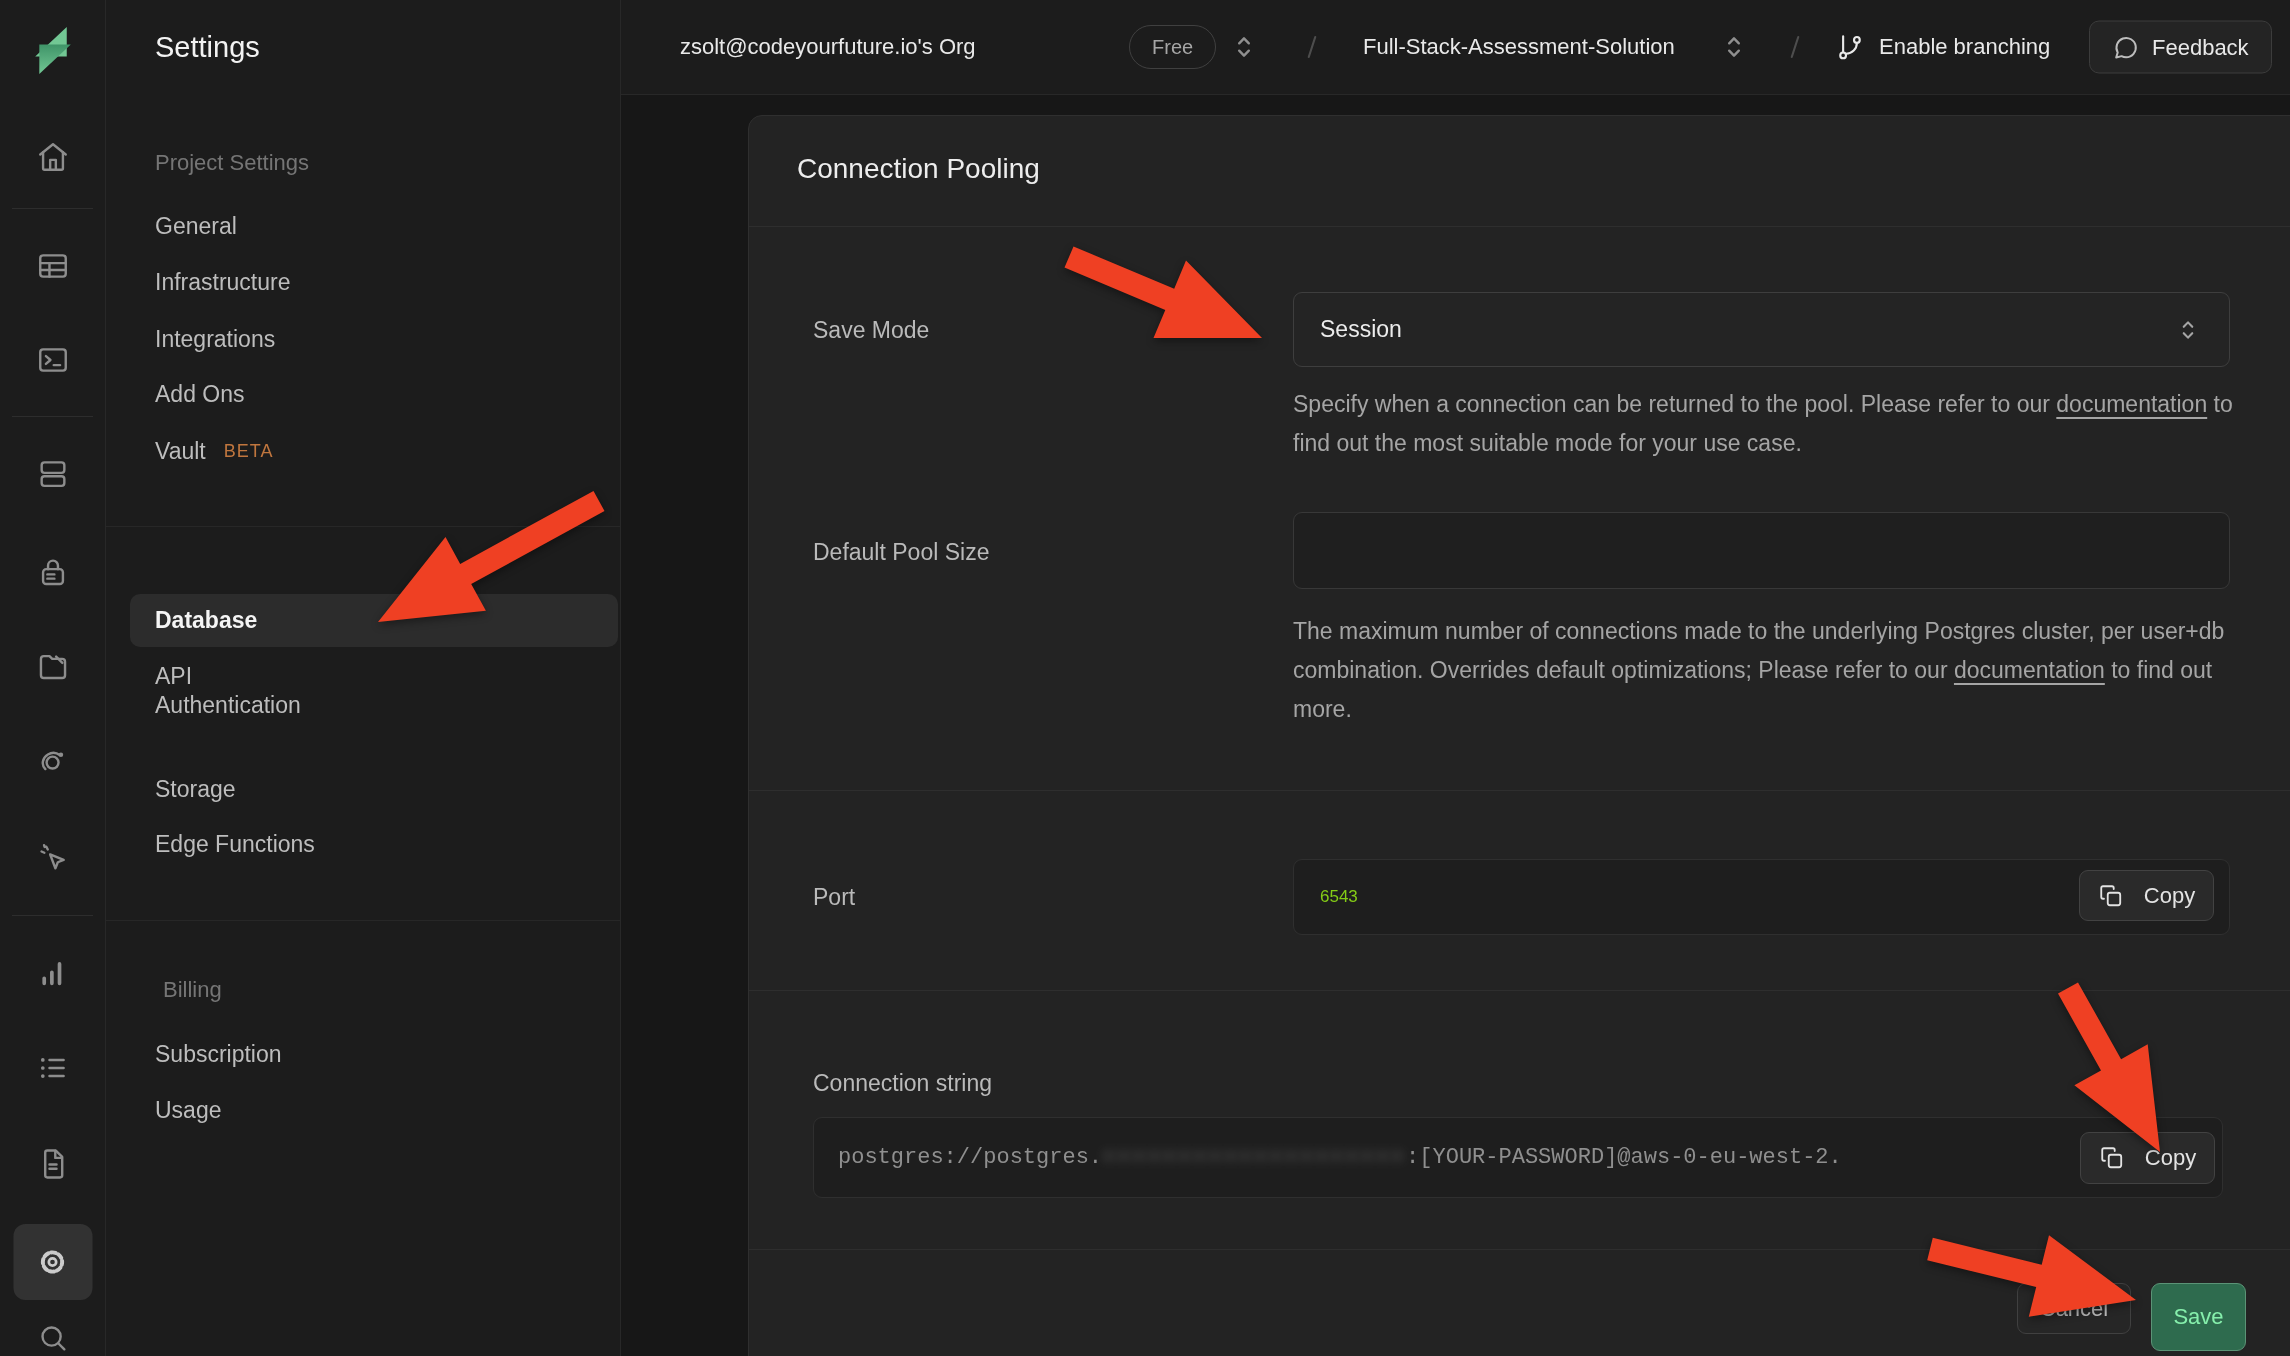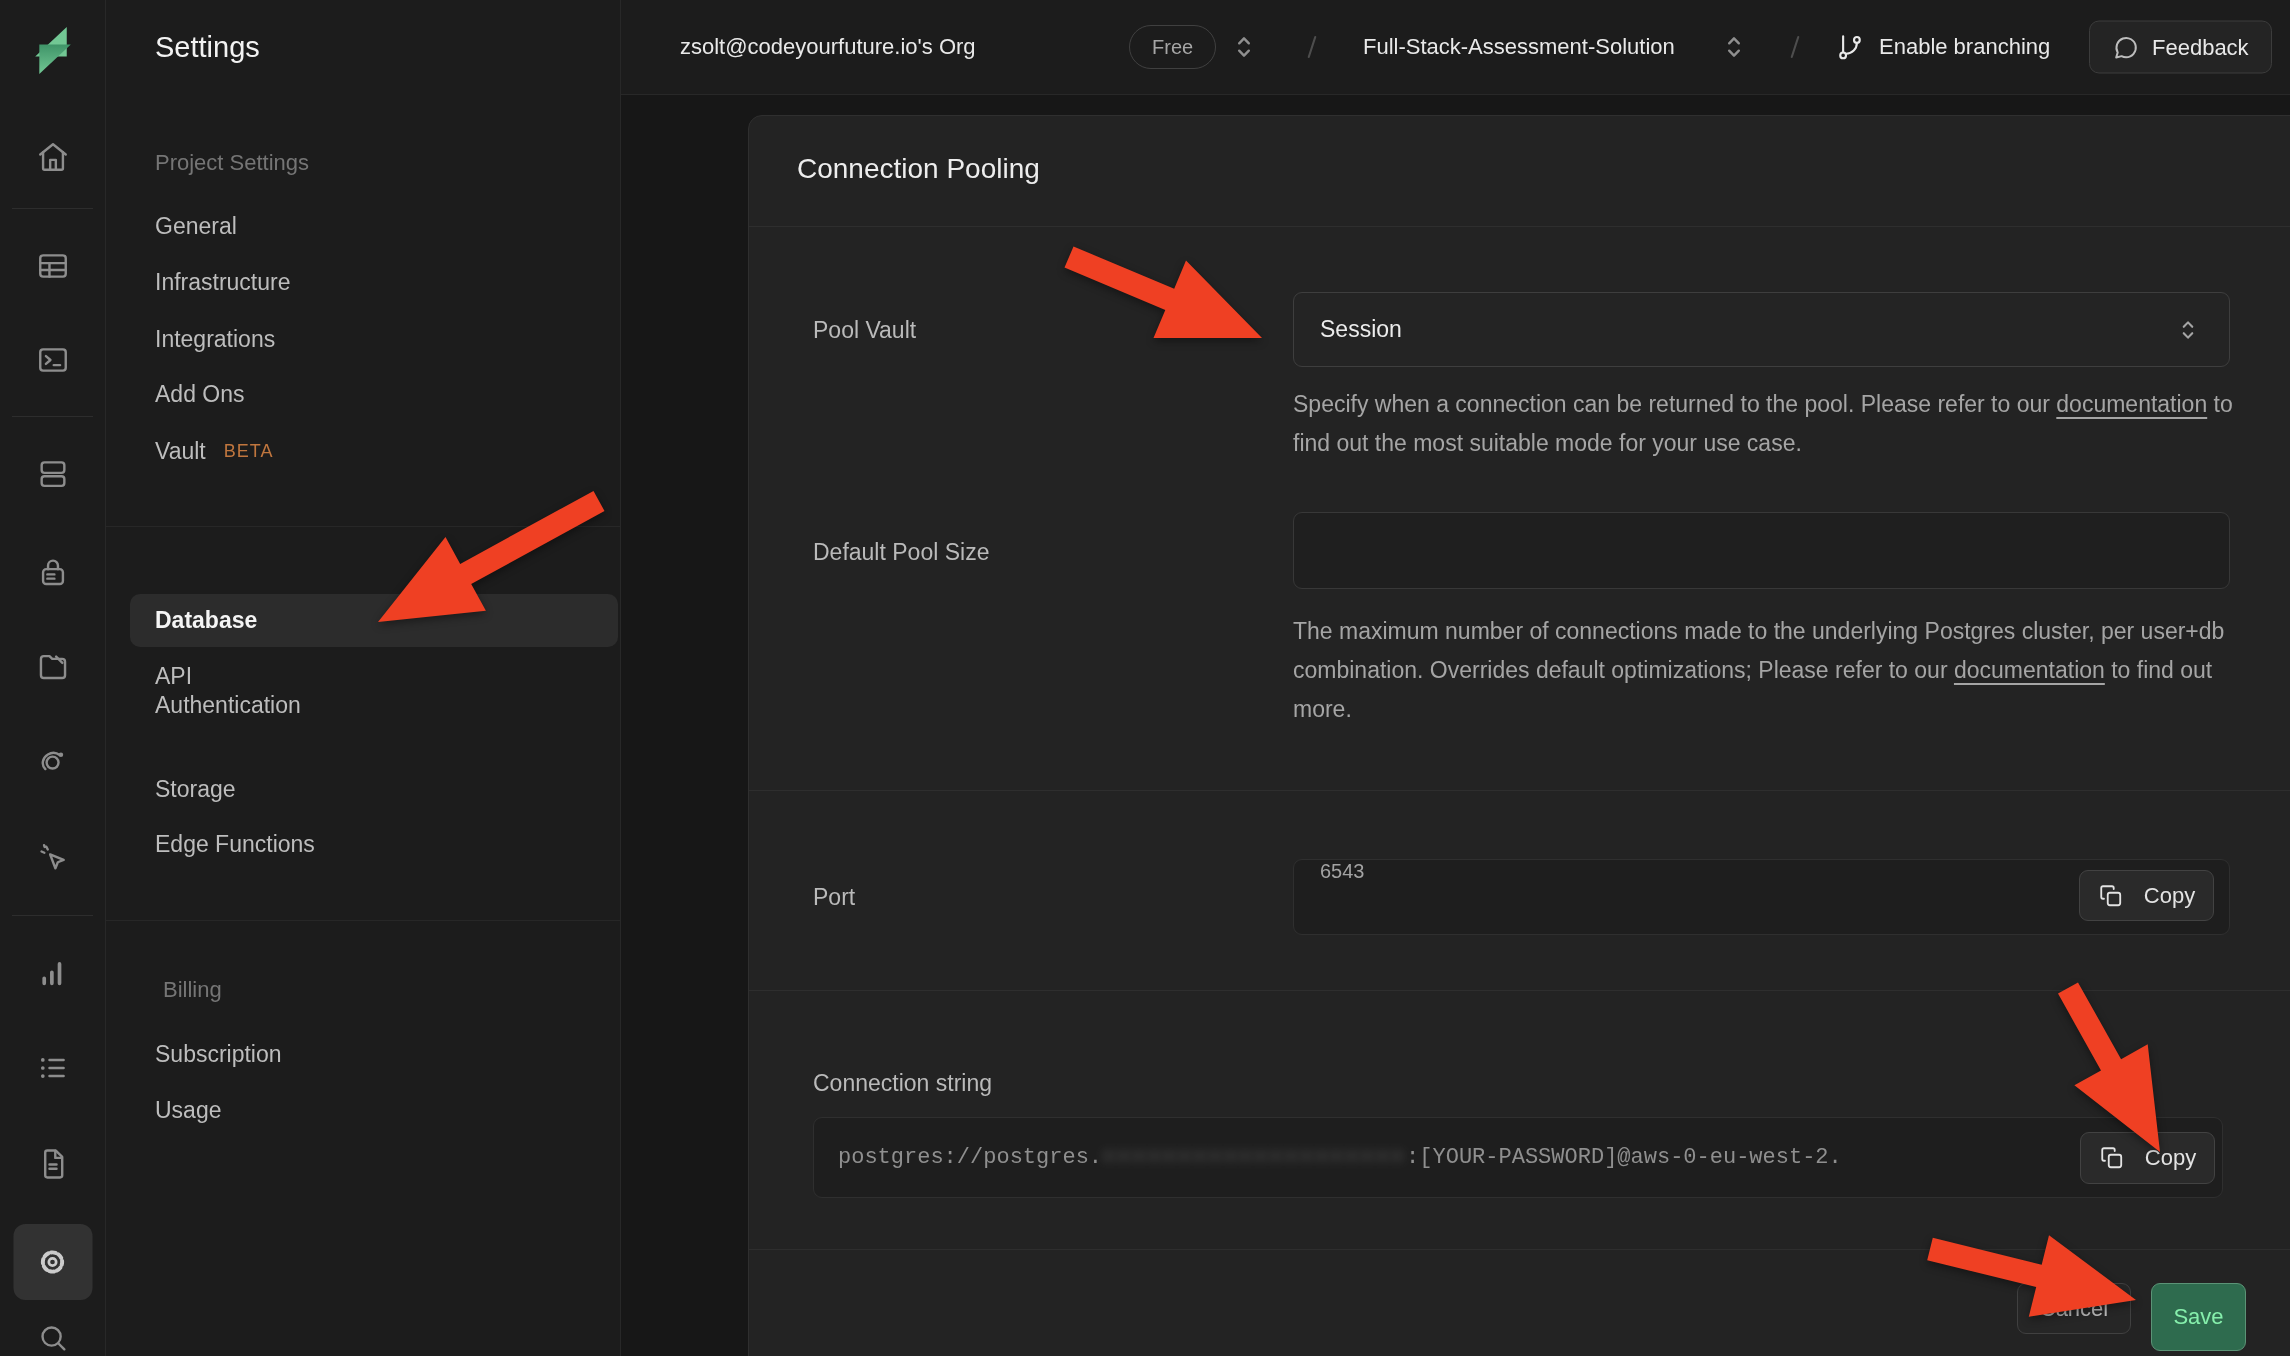--- a/index.html
+++ b/index.html
@@ -43,22 +43,22 @@
   .card-div{position:absolute;left:749px;right:0;height:1px;background:#2e2e2e;}
   #main-title{position:absolute;left:797px;top:169px;transform:translateY(-50%);font-size:28px;color:#ededed;}
   .row-label{position:absolute;left:813px;transform:translateY(-50%);font-size:23px;color:#bababa;}
   .field{position:absolute;left:1293px;width:937px;box-sizing:border-box;border-radius:9px;}
   .select{height:75px;background:#242424;border:1px solid #3e3e3e;display:flex;align-items:center;
           padding:0 26px;font-size:23px;color:#ececec;cursor:pointer;}
   .select .chev{margin-left:auto;color:#a5a5a5;}
   .input{height:77px;background:#1f1f1f;border:1px solid #383838;}
   .input input{width:100%;height:100%;background:transparent;border:none;outline:none;color:#ededed;
                font-size:23px;padding:0 26px;box-sizing:border-box;}
-  .readonly-field{background:#1e1e1e;border:1px solid #2f2f2f;display:flex;padding:0 26px;
-                  font-size:20px;color:#a3a3a3;}
+  .readonly-field{background:#1e1e1e;border:1px solid #2f2f2f;display:flex;align-items:center;padding:0 26px;
+                  font-size:17px;color:#84cc16;}
   .desc{position:absolute;left:1293px;width:945px;font-size:23px;line-height:39px;color:#a5a5a5;}
   .desc a{color:#a5a5a5;text-decoration:underline;text-underline-offset:5px;cursor:pointer;}
   .copy-btn{position:absolute;display:flex;align-items:center;gap:20px;justify-content:center;
             background:#2a2a2a;border:1px solid #424242;border-radius:9px;color:#e3e3e3;font-size:22px;cursor:pointer;}
   .mono{font-family:"Liberation Mono","DejaVu Sans Mono",monospace;}
   #conn-box{position:absolute;left:813px;top:1117px;width:1410px;height:81px;background:#1e1e1e;
             border:1px solid #2f2f2f;border-radius:9px;display:flex;align-items:center;
             padding:0 24px;box-sizing:border-box;overflow:hidden;white-space:nowrap;
             font-size:22px;color:#8f8f8f;}
   .blurred{filter:blur(6px);opacity:.85;letter-spacing:2px;}
@@ -246,21 +246,21 @@
       </div>
       <div class="sb-item" style="top: 1090px;">
         <span>Usage</span>
       </div>
     </div>
 
   <div id="card"></div>
   <span id="main-title">Connection Pooling</span>
   <div class="card-div" style="top:226px;"></div>
 
-  <span class="row-label" style="top:330px;">Pool Vault</span>
+  <span class="row-label" style="top:330px;">Save Mode</span>
   <div class="field select" style="top:292px;">
     <span>Session</span>
     <span class="chev ico">
         <svg width="30" height="30" viewBox="0 0 24 24" fill="none" stroke="currentColor" stroke-width="1.7" stroke-linecap="round" stroke-linejoin="round">
           <path d="m8.6 9.4 3.4-3.5 3.4 3.5M8.6 14.6l3.4 3.5 3.4-3.5"></path>
         </svg>
       </span>
   </div>
   <div class="desc" style="top:385px;">
     <span>Specify when a connection can be returned to the pool. Please refer to our </span><a>documentation</a><span> to find out the most suitable mode for your use case.</span>

